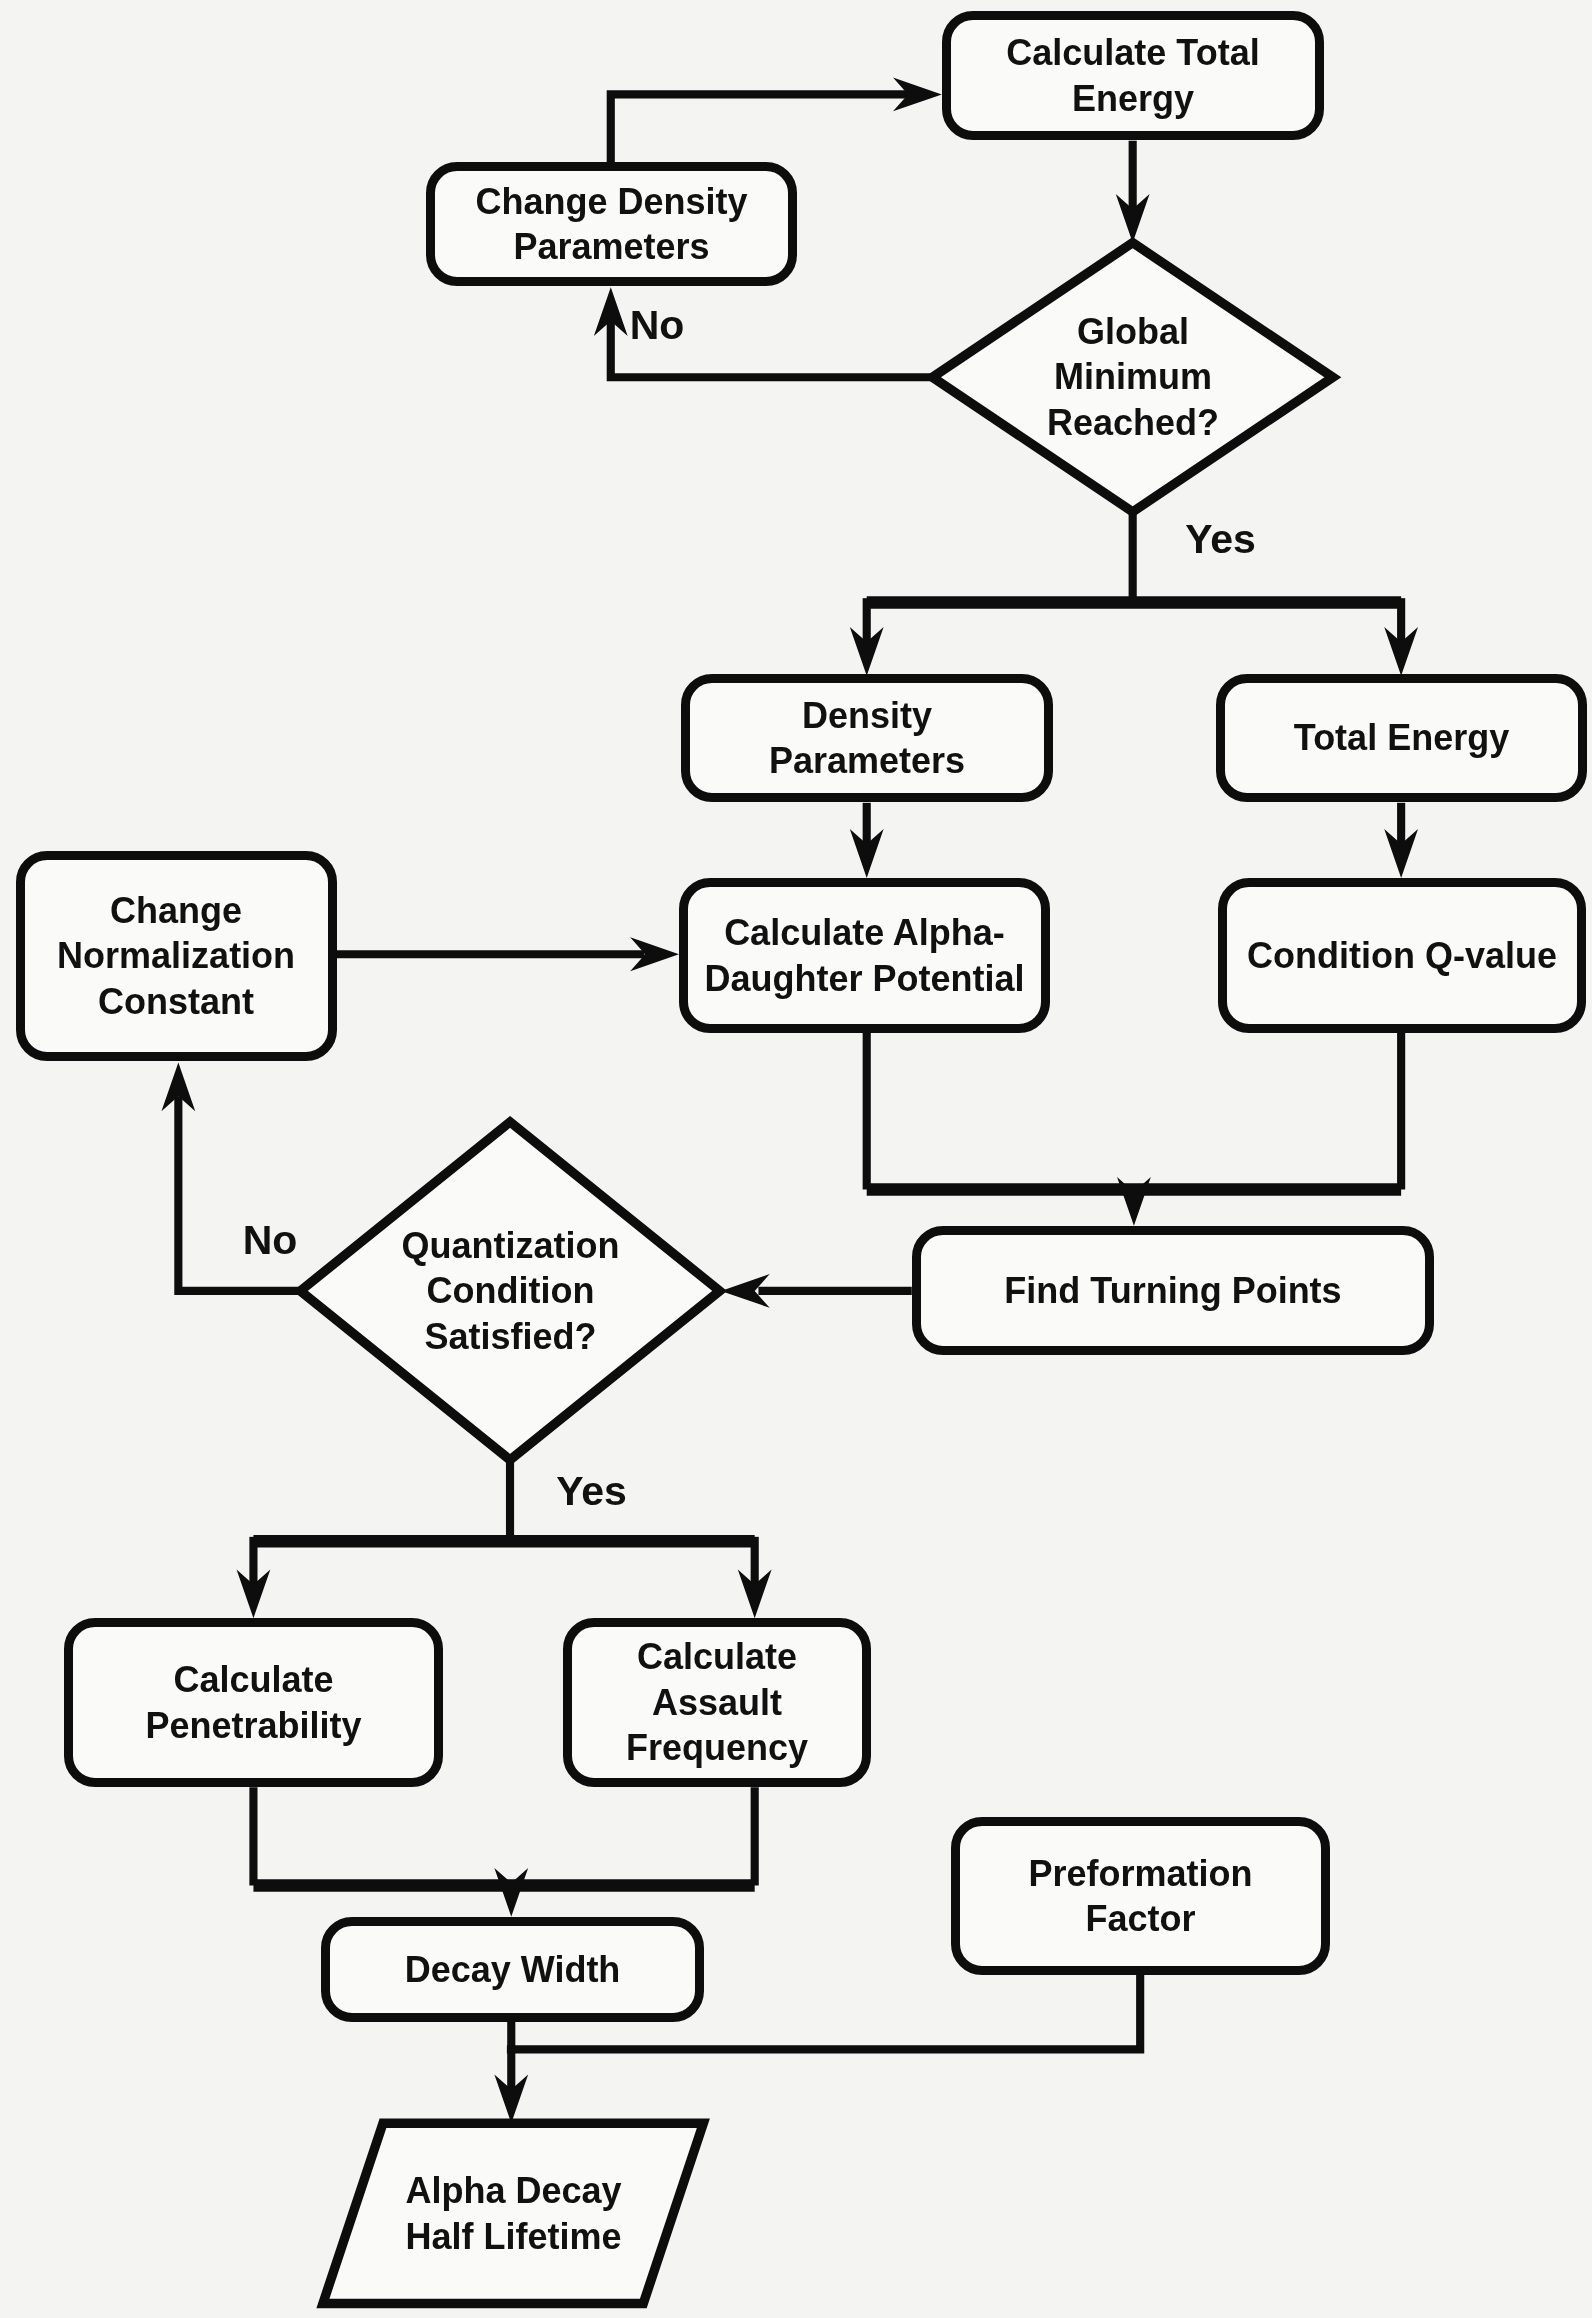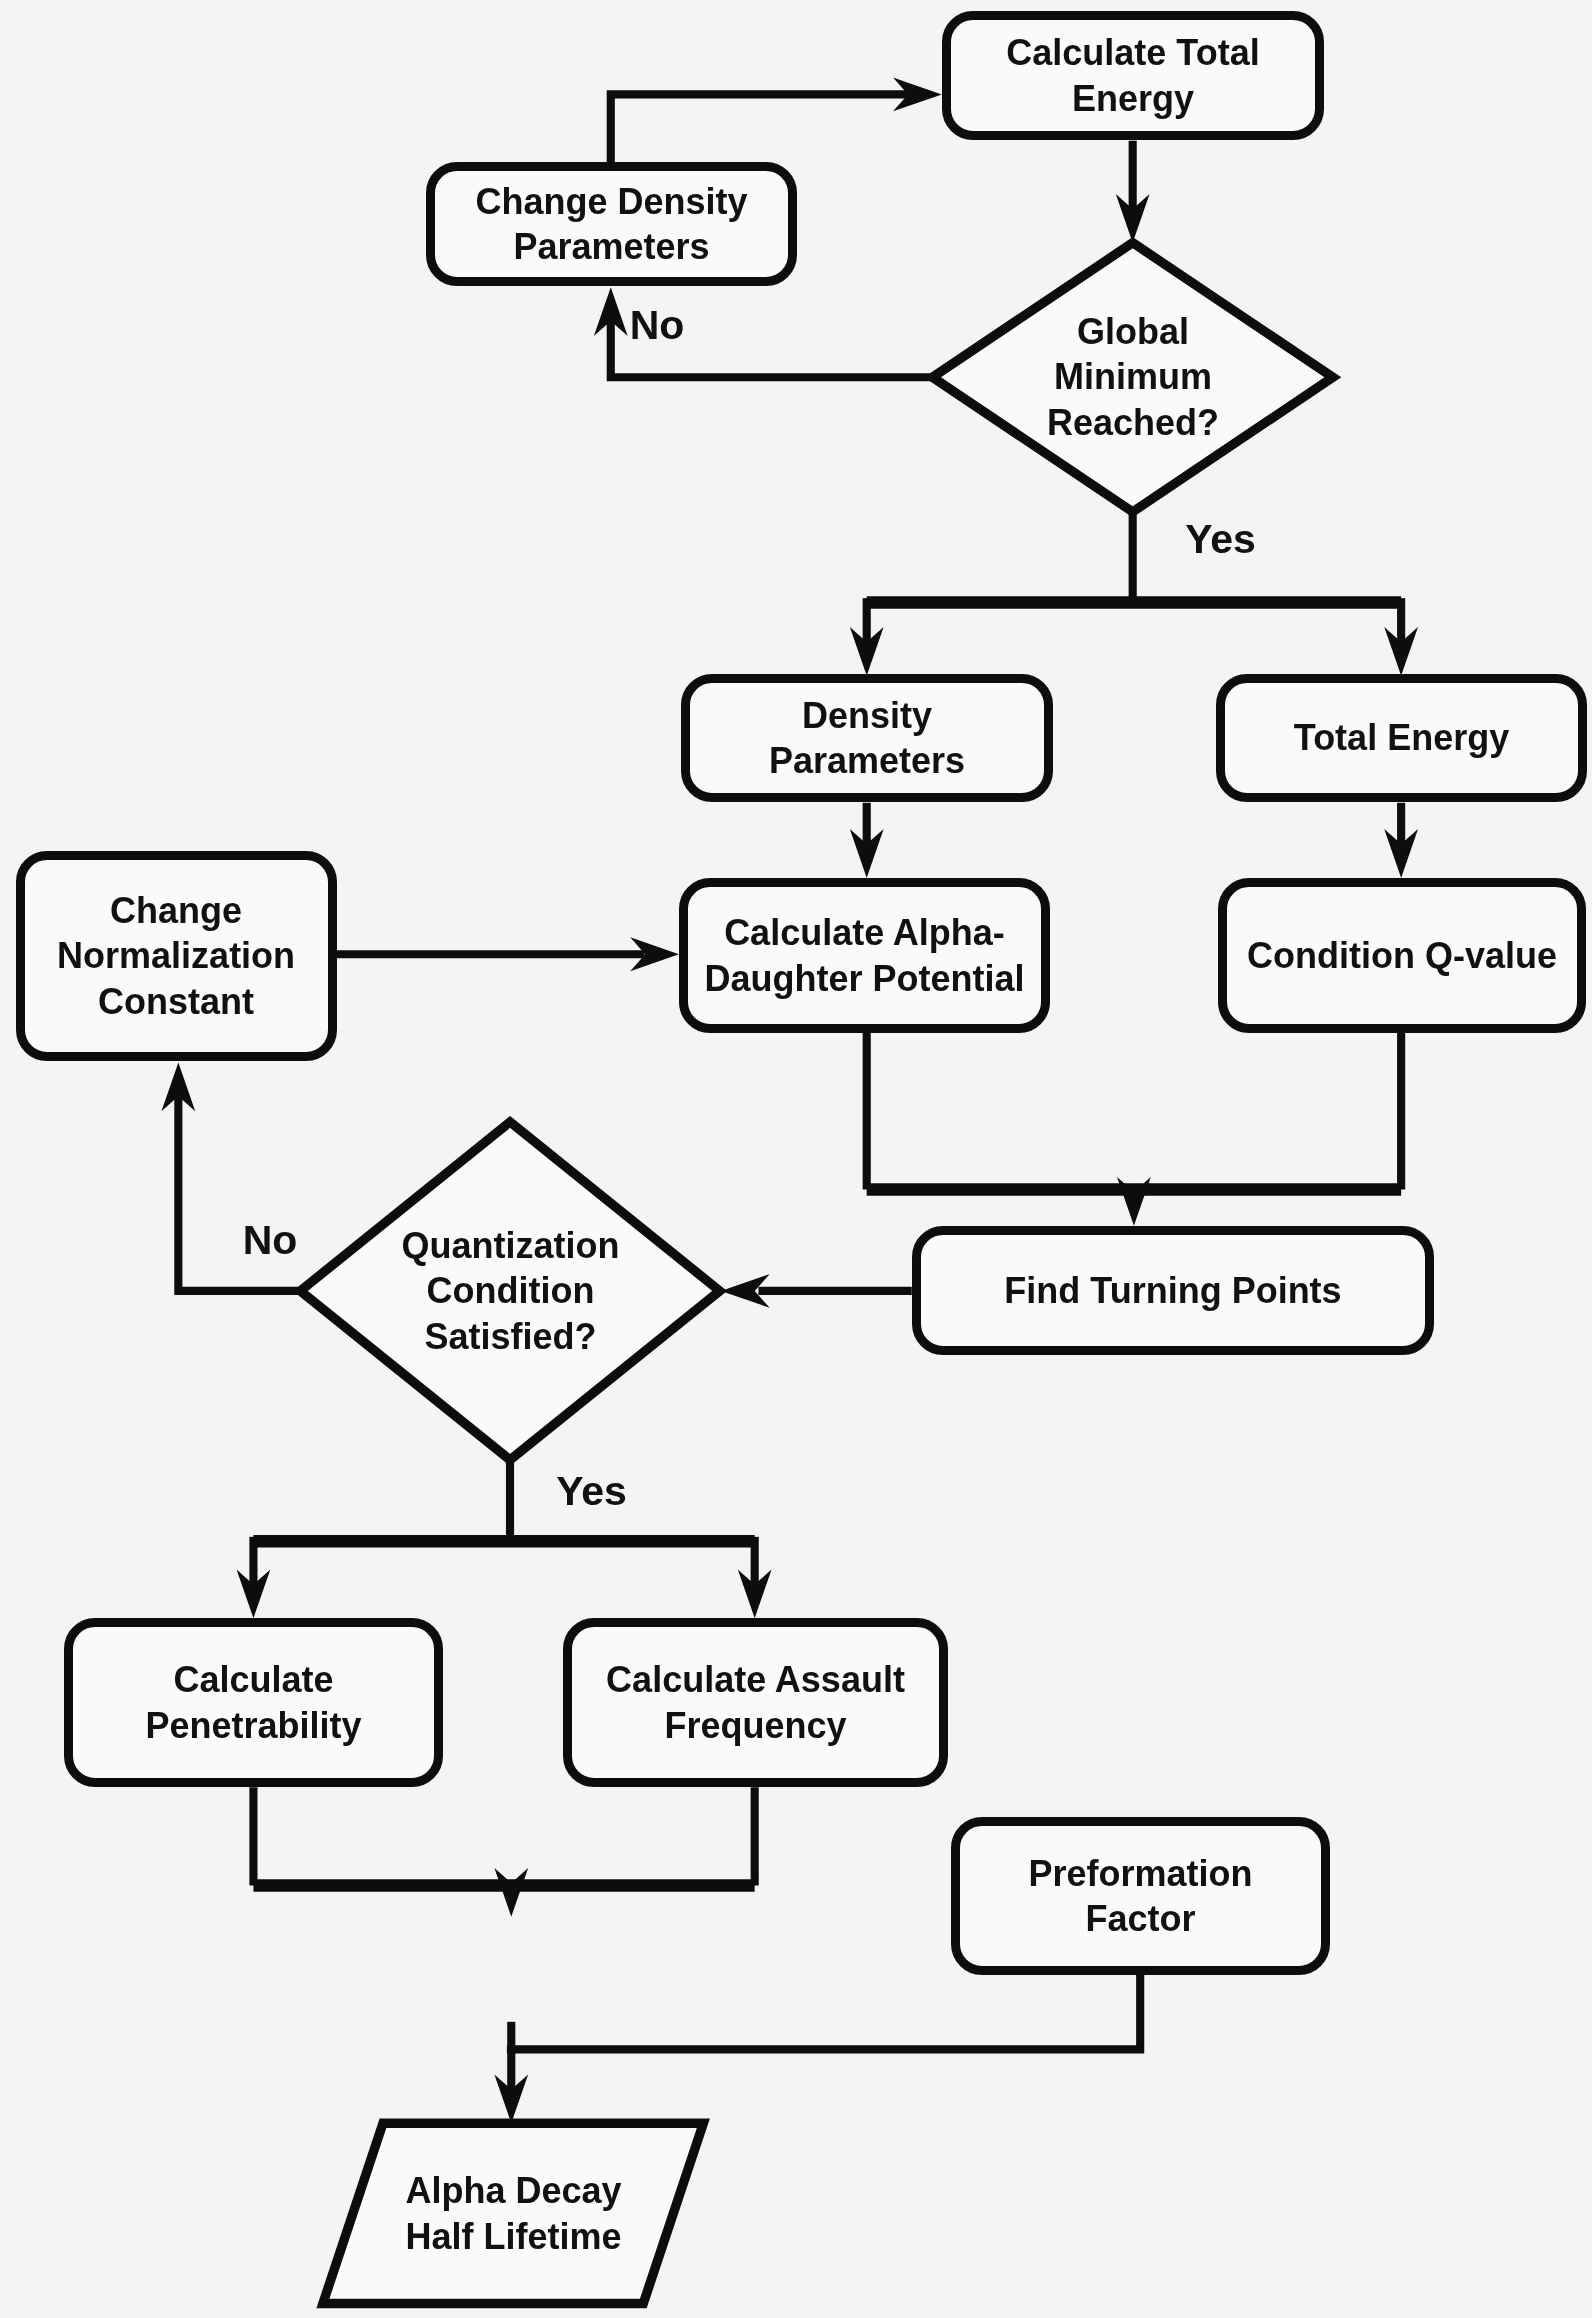--- a/index.html
+++ b/index.html
@@ -176,25 +176,28 @@
 
   <div class="node box" style="left:912px;top:1226px;width:522px;height:129px">
     <span class="label">Find Turning Points</span>
   </div>
 
   <div class="node box" style="left:64px;top:1618px;width:379px;height:169px">
     <span class="label">Calculate
 Penetrability</span>
   </div>
 
-  <div class="node box" style="left:563px;top:1618px;width:385px;height:169px">
+  <div class="node box" style="left:563px;top:1618px;width:308px;height:169px">
     <span class="label">Calculate Assault
 Frequency</span>
   </div>
 
+  <div class="node box" style="left:321px;top:1917px;width:383px;height:105px">
+    <span class="label">Decay Width</span>
+  </div>
 
   <div class="node box" style="left:951px;top:1817px;width:379px;height:158px">
     <span class="label">Preformation
 Factor</span>
   </div>
 
   <div class="node" style="left:1008px;top:285px;width:250px;height:184px">
     <span class="label">Global
 Minimum
 Reached?</span>

